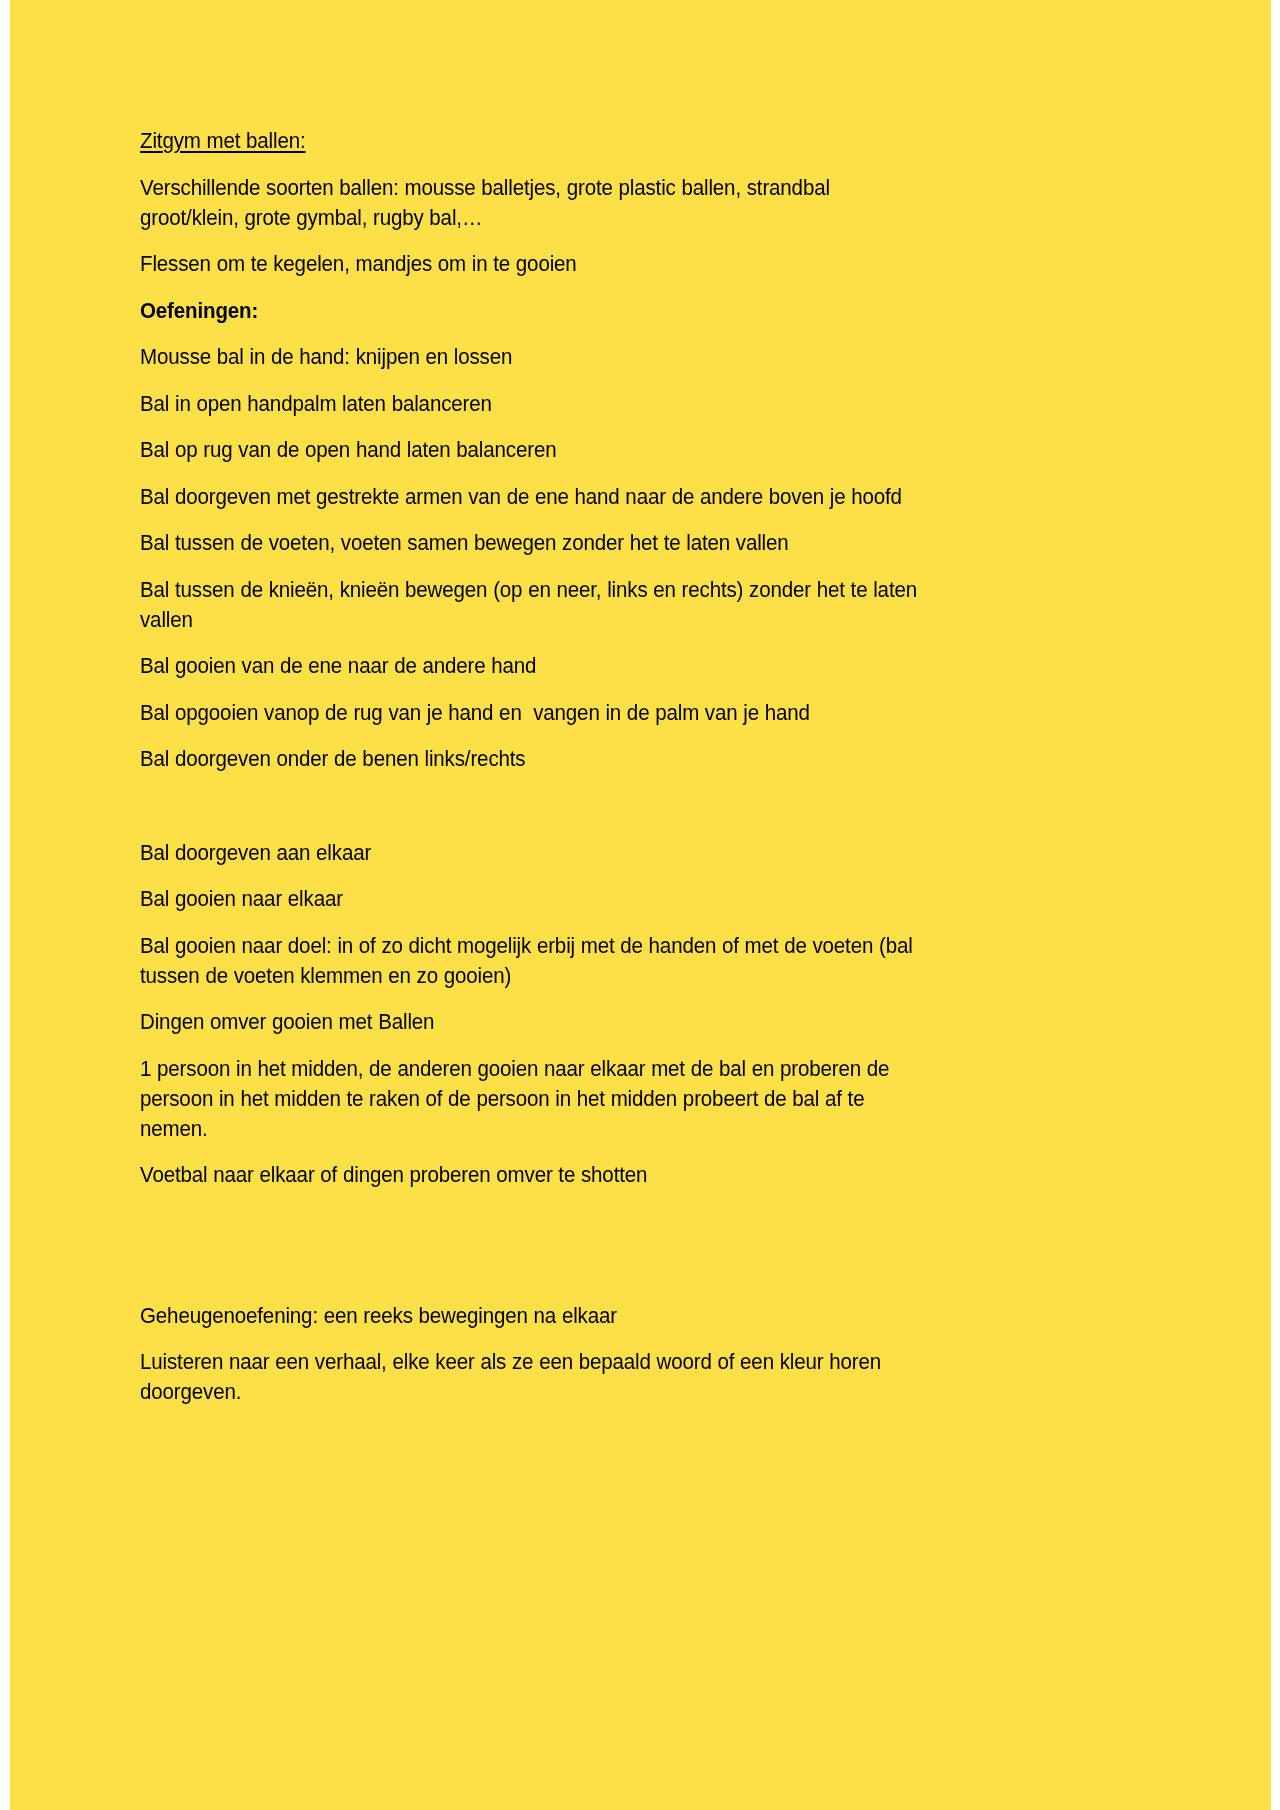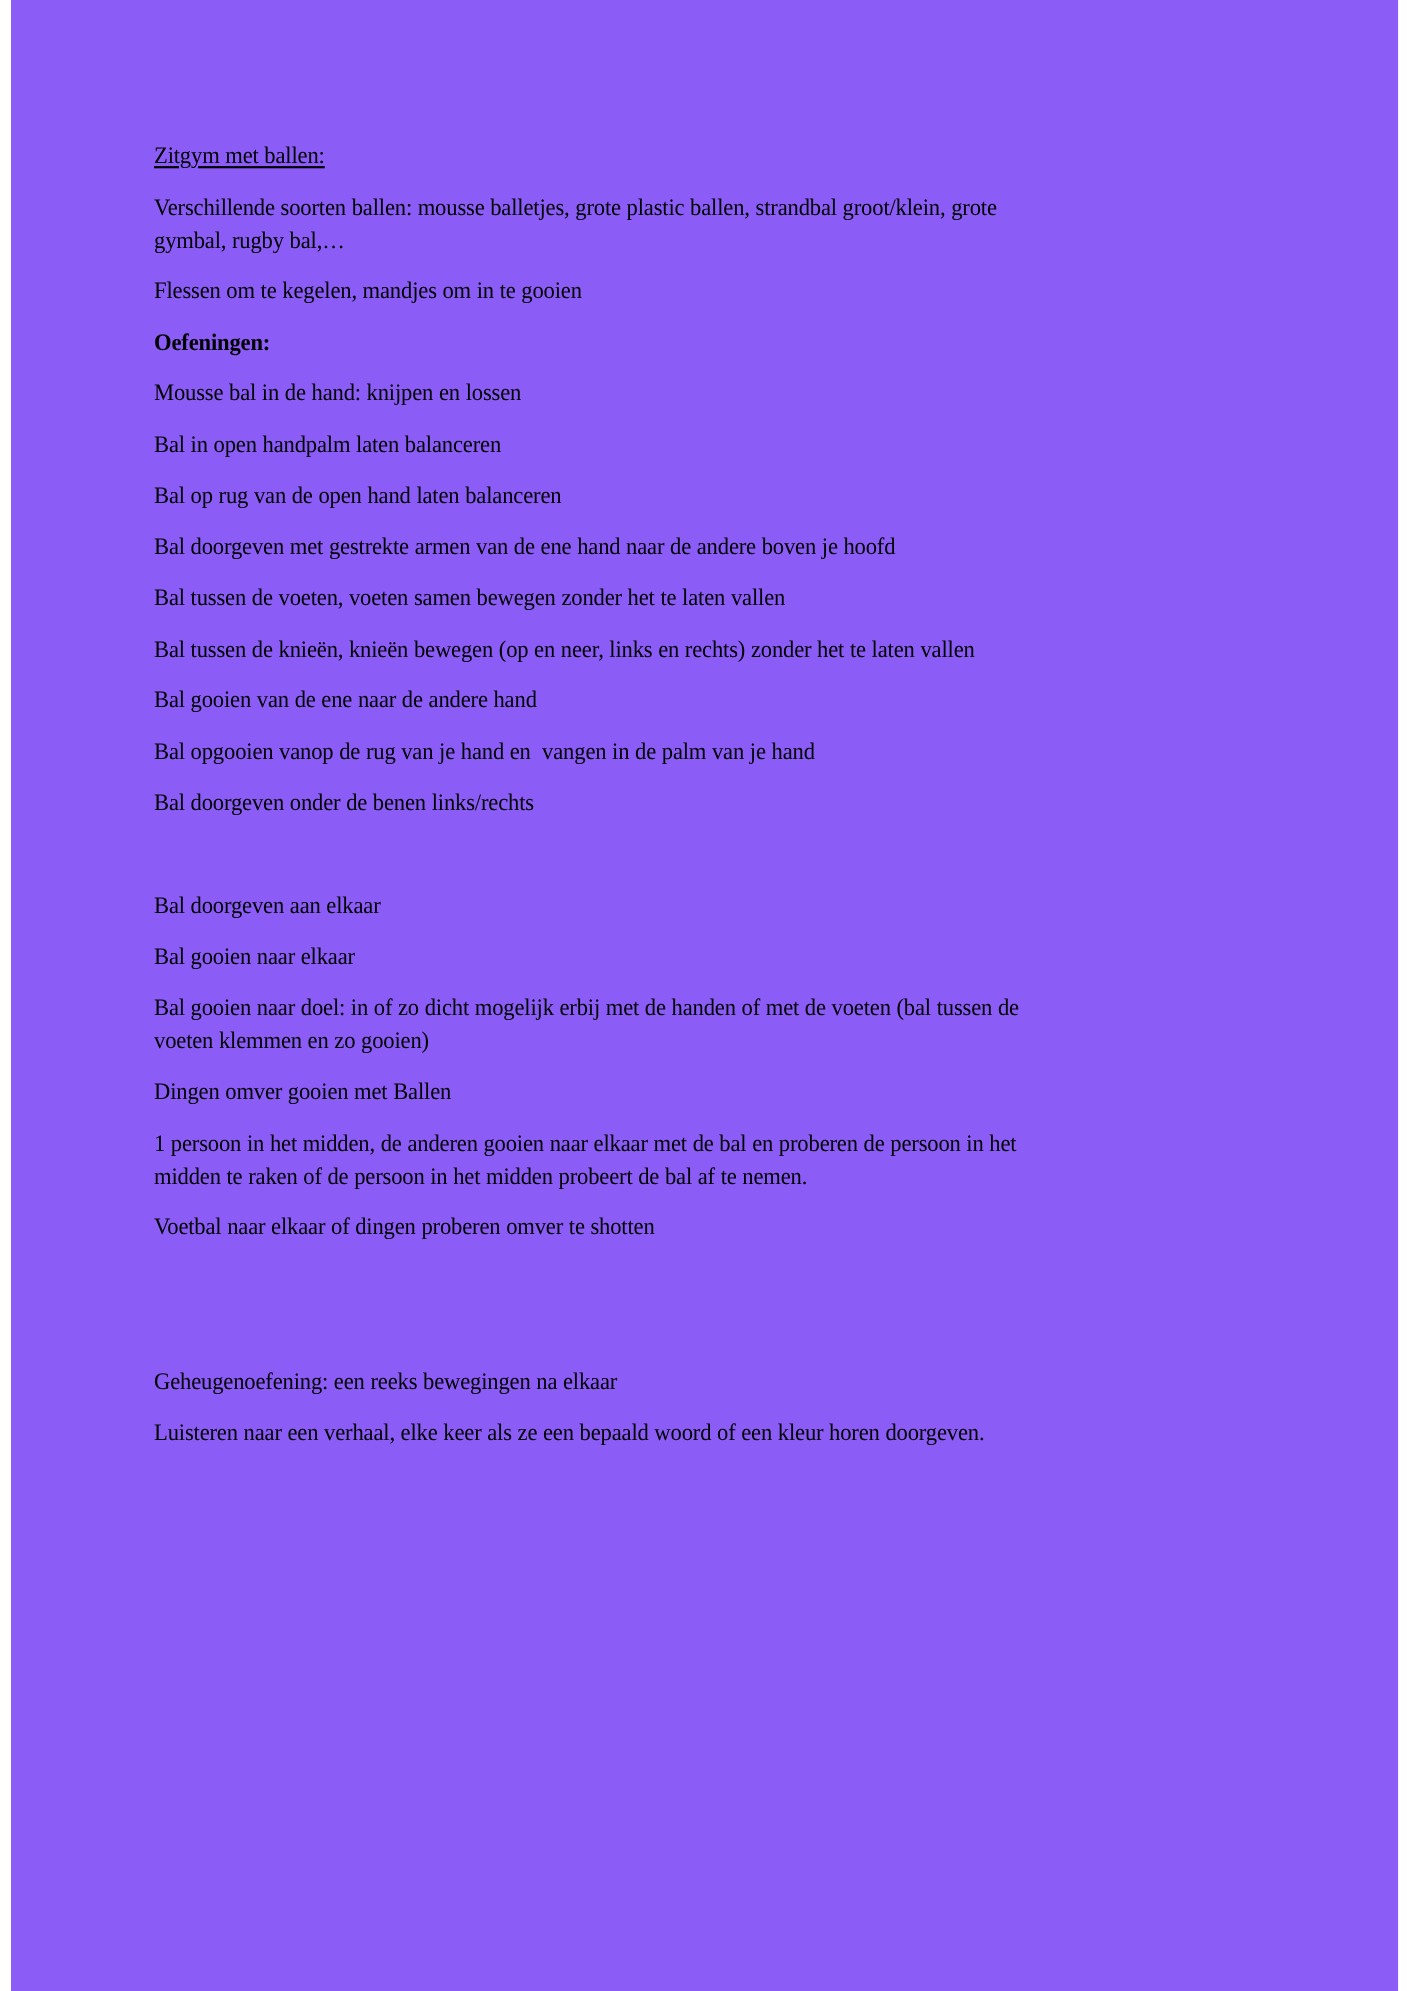--- a/index.html
+++ b/index.html
@@ -7,25 +7,24 @@
     padding: 0;
     background: #ffffff;
   }
   body {
     font-family: "Liberation Sans", "DejaVu Sans", sans-serif;
   }
   .page {
     position: relative;
     width: 1261px;
     height: 1810px;
-    background: #8b5cf6;
+    background: #fde047;
     margin: 0 auto;
     overflow: hidden;
     box-sizing: border-box;
-    font-family: Liberation Serif, serif;
   }
   .doc-body {
     position: absolute;
     left: 130px;
     top: 126px;
     width: 830px;
   }
   .para {
     font-size: 21.5px;
     line-height: 30px;

